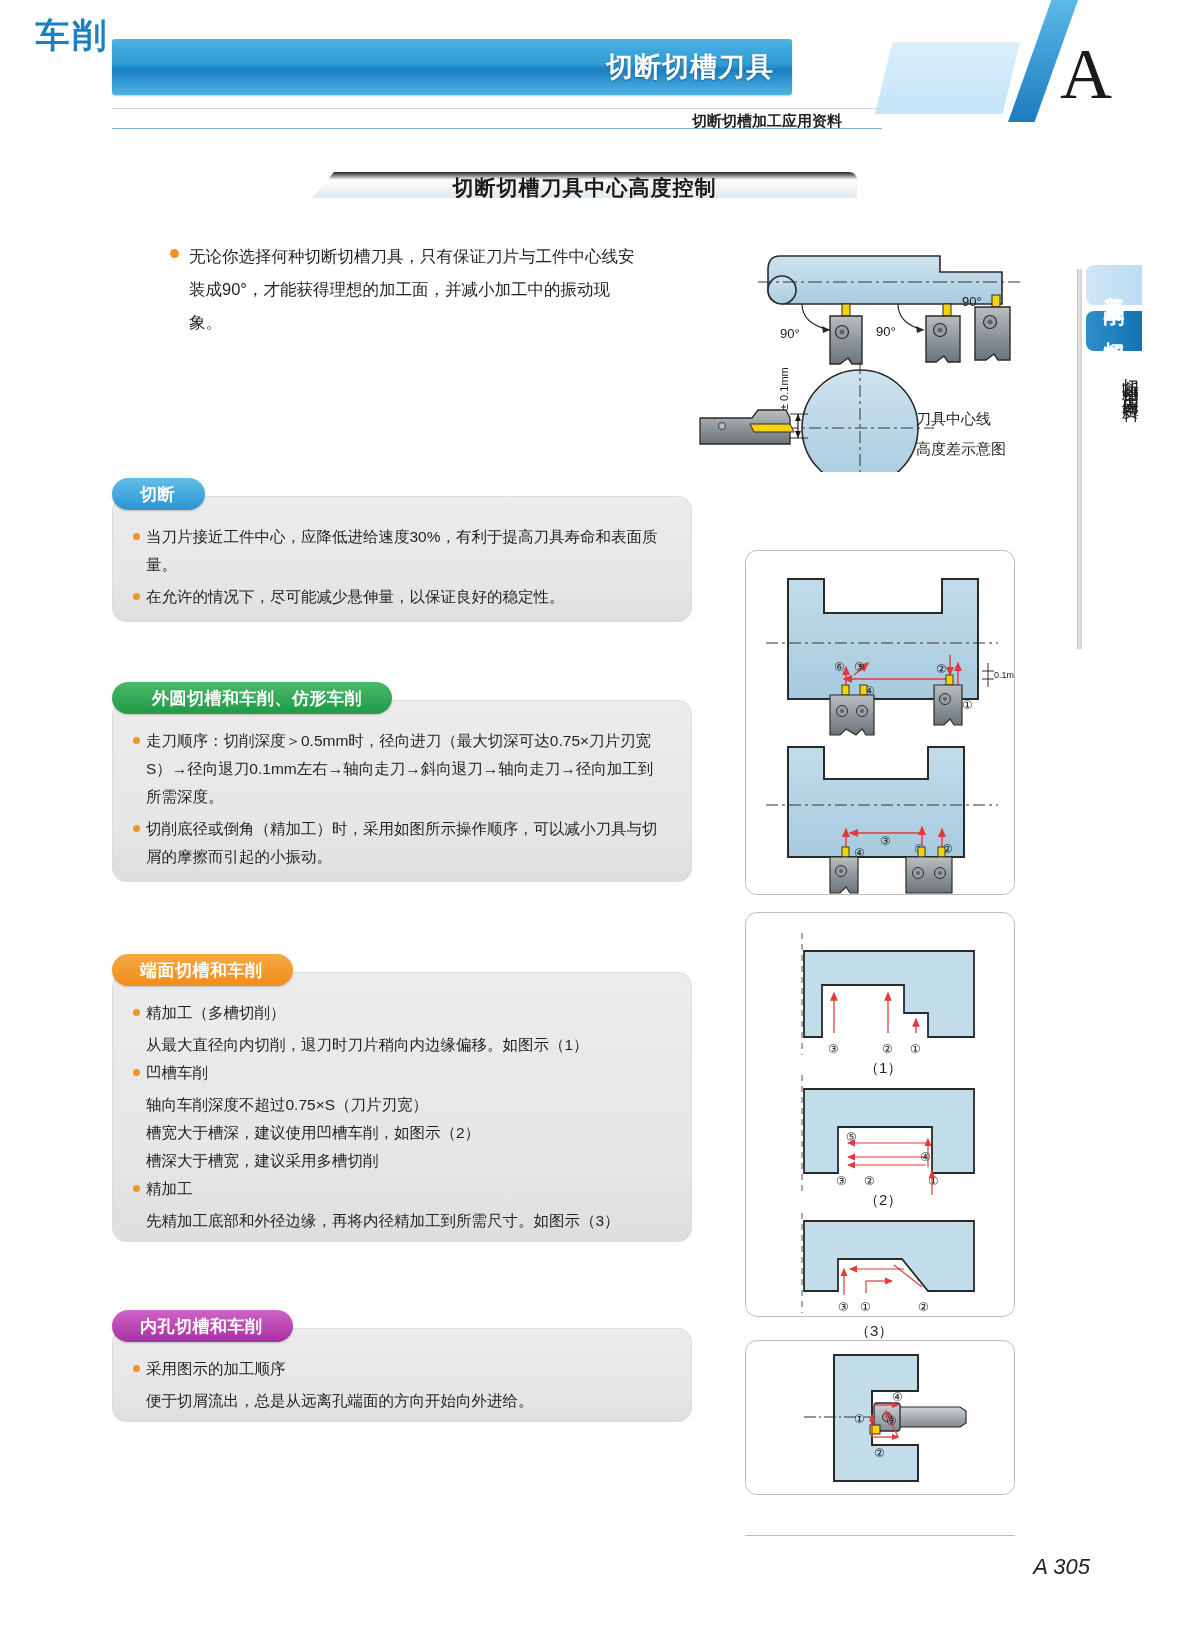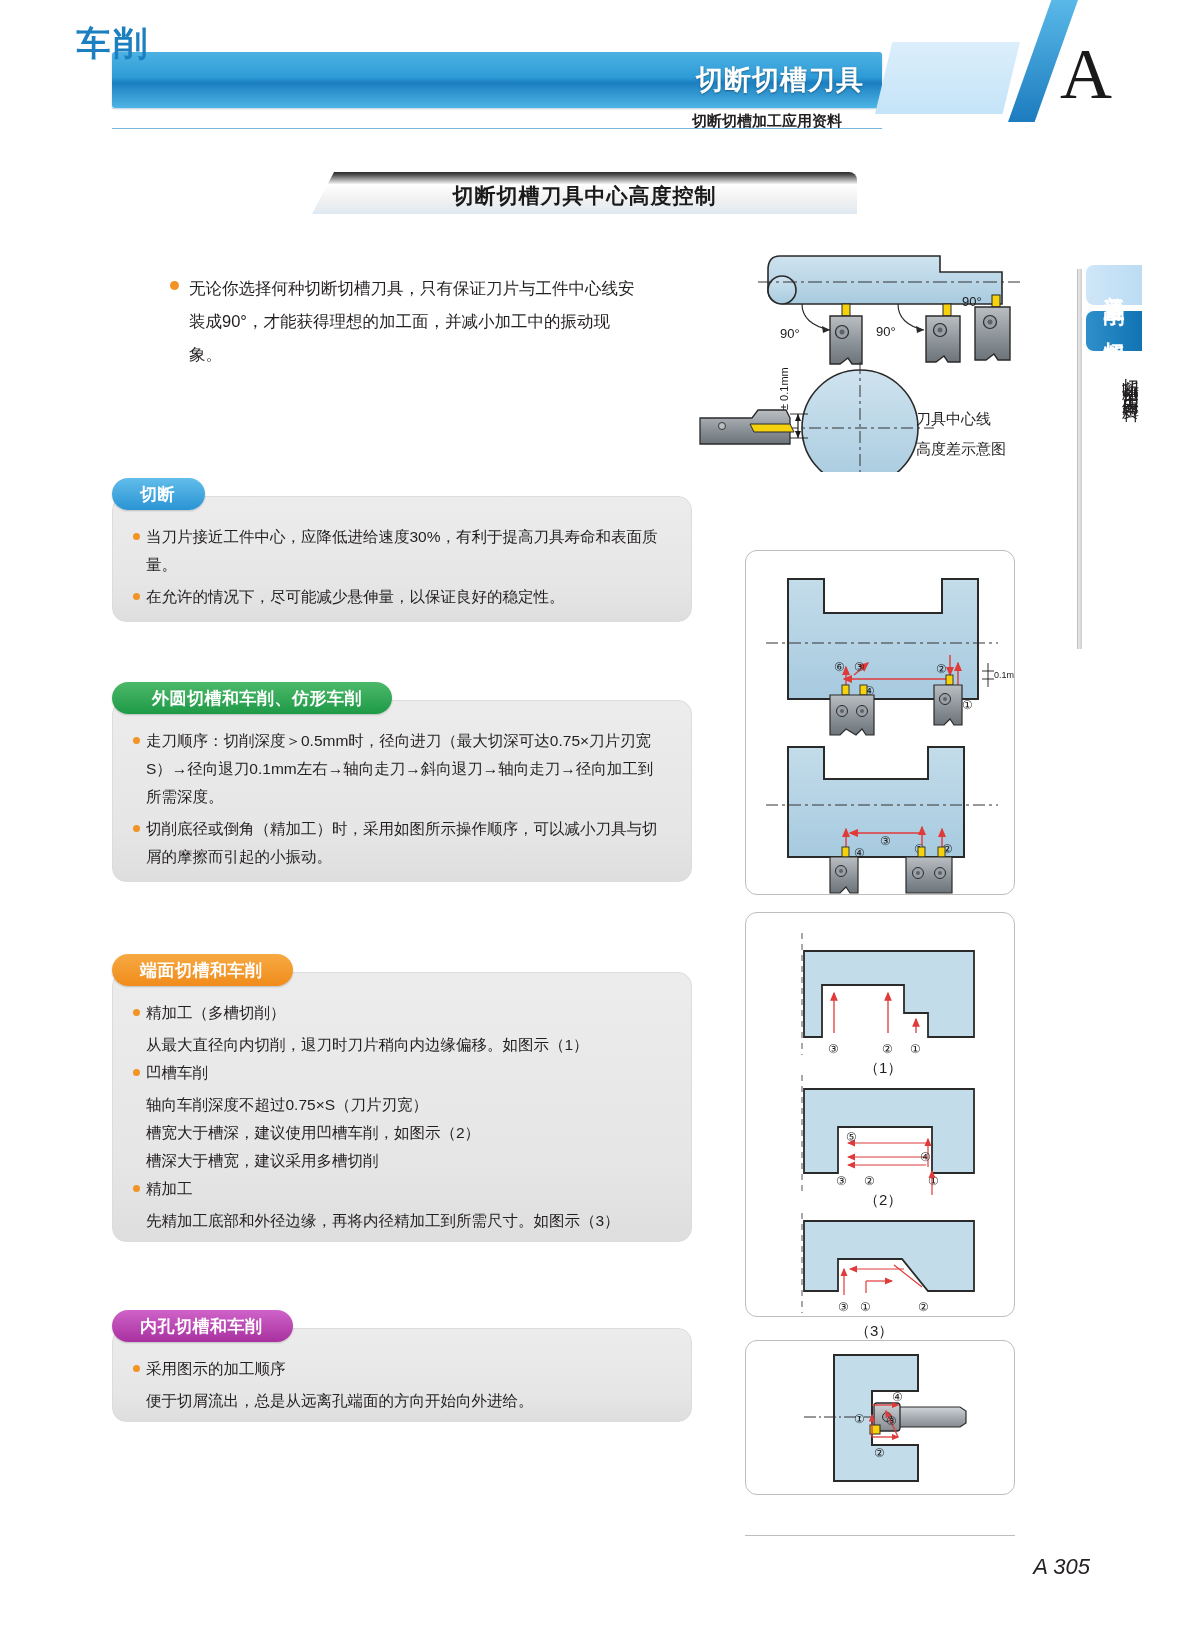--- a/index.html
+++ b/index.html
@@ -6,42 +6,41 @@
   body {
     width:1200px; height:1628px; position:relative;
     background:#fff;
     font-family:"Liberation Sans","DejaVu Sans",sans-serif;
     color:#231f20; overflow:hidden;
   }
 
   
   .hdr { position:absolute; left:0; top:0; width:1200px; height:150px; }
   .hdr-bar {
-    position:absolute; left:112px; top:52px; width:770px; height:56px;
+    position:absolute; left:112px; top:39px; width:680px; height:56px;
     background:linear-gradient(180deg,#4db2e3 0%,#2e9bd6 45%,#1b7fc0 55%,#4fb5e6 100%);
     border-radius:3px;
     box-shadow:0 1px 2px rgba(0,0,0,.22);
   }
   .hdr-bar-title {
     position:absolute; right:18px; top:50%; transform:translateY(-50%);
     color:#fff; font-size:27px; font-weight:bold; letter-spacing:1px;
     text-shadow:0 1px 2px rgba(0,0,0,.35);
     white-space:nowrap;
   }
   .hdr-tab {
     position:absolute; left:875px; top:42px; width:145px; height:72px;
     background:linear-gradient(180deg,#dbeefb 0%,#c5e4f8 100%);
     clip-path:polygon(12% 0,100% 0,88% 100%,0 100%);
   }
   .hdr-tab-label {
-    position:absolute; left:0; top:8px; width:145px; height:72px;
+    position:absolute; left:0; top:0; width:145px; height:72px;
     display:flex; align-items:center; justify-content:center;
     color:#1b7fc0; font-size:34px; font-weight:bold; letter-spacing:3px;
     white-space:nowrap;
-    margin-left:41px;
   }
   .hdr-slash1 {
     position:absolute; left:1008px; top:0px; width:70px; height:122px;
     background:linear-gradient(180deg,#5ab9e8,#1c7cbe);
     clip-path:polygon(62% 0,100% 0,38% 100%,0 100%);
   }
   .hdr-slash2 {
     position:absolute; left:1058px; top:0px; width:60px; height:122px;
     background:#ffffff;
     clip-path:polygon(62% 0,100% 0,38% 100%,0 100%);
@@ -60,35 +59,35 @@
     position:absolute; left:112px; top:128px; width:770px; height:1px;
     background:#7ab4d8;
   }
   .hdr-rule2 {
     position:absolute; left:112px; top:108px; width:770px; height:1px;
     background:#c9dded;
   }
 
   
   .banner {
-    position:absolute; left:312px; top:172px; width:545px; height:42px;
+    position:absolute; left:312px; top:172px; width:545px; height:26px;
     background:linear-gradient(180deg,#2b2b2b 0%,#4a4a4a 6%,#ffffff 30%,#f2f2f2 62%,#dfe9f1 100%);
     clip-path:polygon(22px 0,100% 0,100% 100%,0 100%);
     border-radius:0 8px 0 0;
     box-shadow:0 1px 2px rgba(0,0,0,.2);
     display:flex; align-items:center; justify-content:center;
   }
   .banner-txt {
     font-size:21px; font-weight:bold; color:#1a1a1a; letter-spacing:1px;
     padding-top:6px;
   }
 
   
   .intro { position:absolute; left:170px; top:240px; width:470px; }
-  .intro-item { display:flex; margin-bottom:26px;margin-top:32px; }
+  .intro-item { display:flex; margin-bottom:26px; }
   .dot-o {
     flex:0 0 auto; width:9px; height:9px; border-radius:50%;
     background:#f39325; margin-top:9px; margin-right:10px;
   }
   .intro-txt { font-size:16.5px; line-height:33px; color:#231f20; }
 
   
   .sec { position:absolute; left:112px; width:580px; }
   .sec-tag {
     position:relative; z-index:3; height:32px; border-radius:16px;

